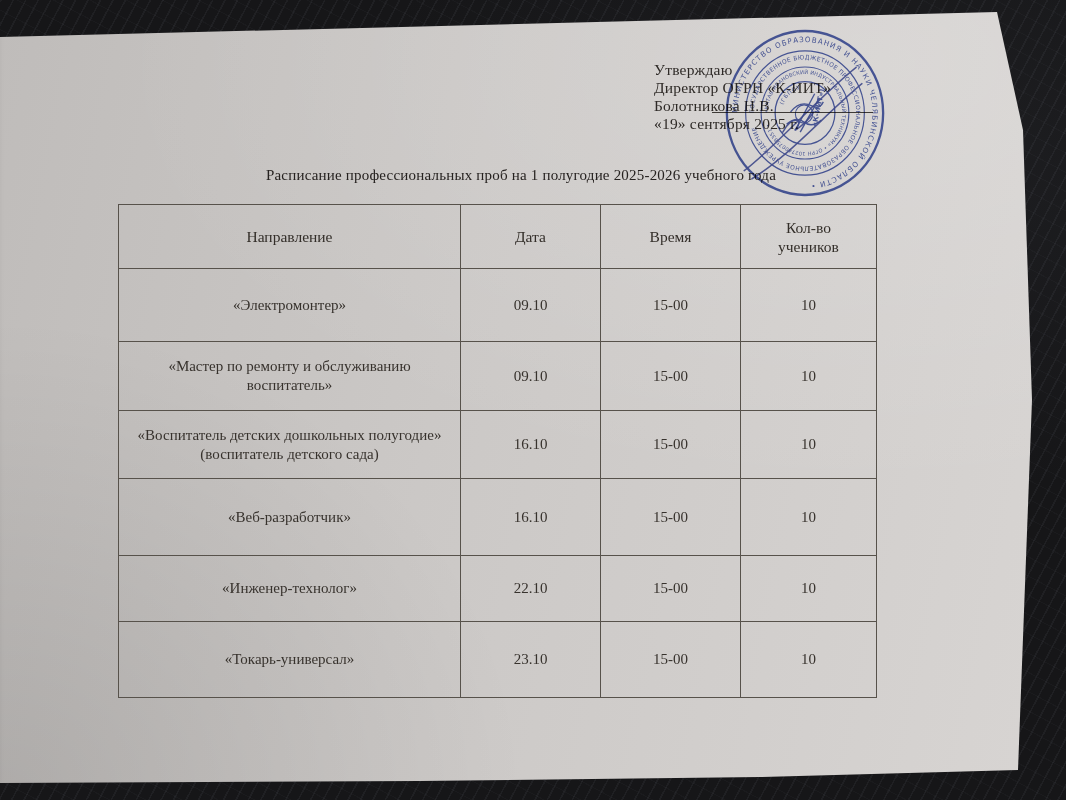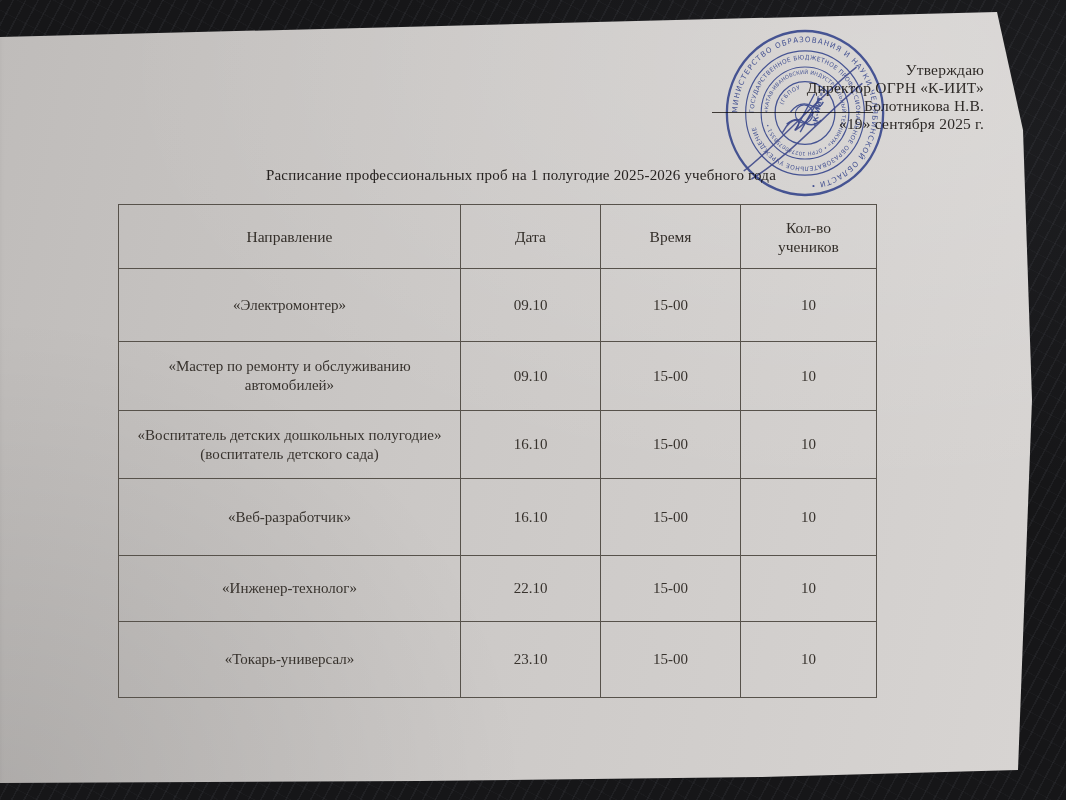--- a/index.html
+++ b/index.html
@@ -19,21 +19,21 @@
     position:absolute;left:0;top:0;width:1066px;height:800px;
     clip-path:polygon(0 37px,997px 12px,1023px 130px,1032px 400px,1018px 770px,760px 777px,420px 781px,0 783px);
     background:
       radial-gradient(120% 90% at 82% 8%, rgba(255,255,255,0.17), transparent 60%),
       radial-gradient(90% 110% at 0% 100%, rgba(0,0,0,0.11), transparent 55%),
       linear-gradient(101deg,#bfbcba 0%,#cbc8c6 42%,#d8d5d3 100%);
     box-shadow:inset 0 7px 9px -6px rgba(0,0,0,0.35), inset -16px 0 20px -12px rgba(0,0,0,0.28);
   }
   .approval{
     position:absolute;top:61px;right:82px;width:330px;
-    text-align:right;font-size:15.5px;line-height:18px;color:#2e2a27;letter-spacing:0.2px;
+    font-size:15.5px;line-height:18px;color:#2e2a27;letter-spacing:0.2px;
   }
   .sig-line{
     position:absolute;left:712px;top:112px;width:161px;height:0;
     border-top:1.6px solid #3e3a36;
   }
   .doc-title{
     position:absolute;left:140px;top:167px;width:762px;
     text-align:center;font-weight:normal;font-size:15px;color:#262220;letter-spacing:0.2px;
   }
   table.schedule{
@@ -91,21 +91,21 @@
       </thead>
       <tbody>
         <tr style="height:73px">
           <td>«Электромонтер»</td>
           <td>09.10</td>
           <td>15-00</td>
           <td>10</td>
         </tr>
         <tr style="height:69px">
           <td>«Мастер по ремонту и обслуживанию
-автомобилей»</td>
+воспитатель»</td>
           <td>09.10</td>
           <td>15-00</td>
           <td>10</td>
         </tr>
         <tr style="height:68px">
           <td>«Воспитатель детских дошкольных полугодие»
 (воспитатель детского сада)</td>
           <td>16.10</td>
           <td>15-00</td>
           <td>10</td>

